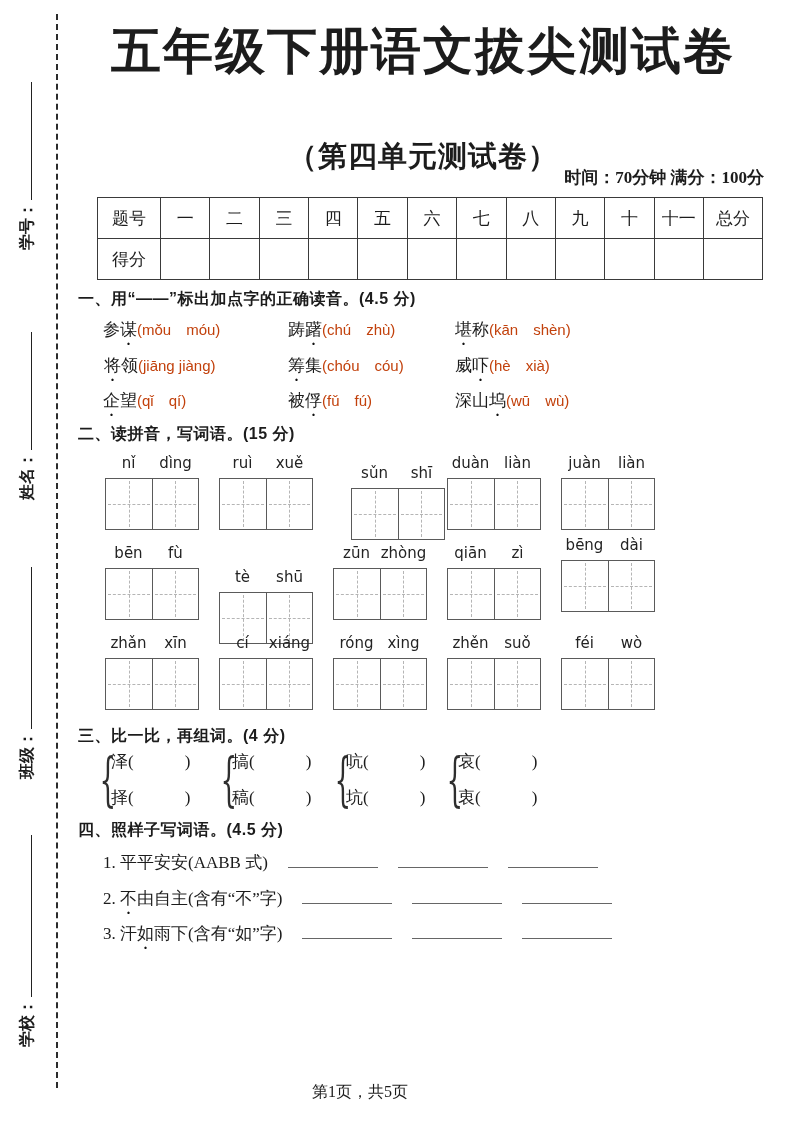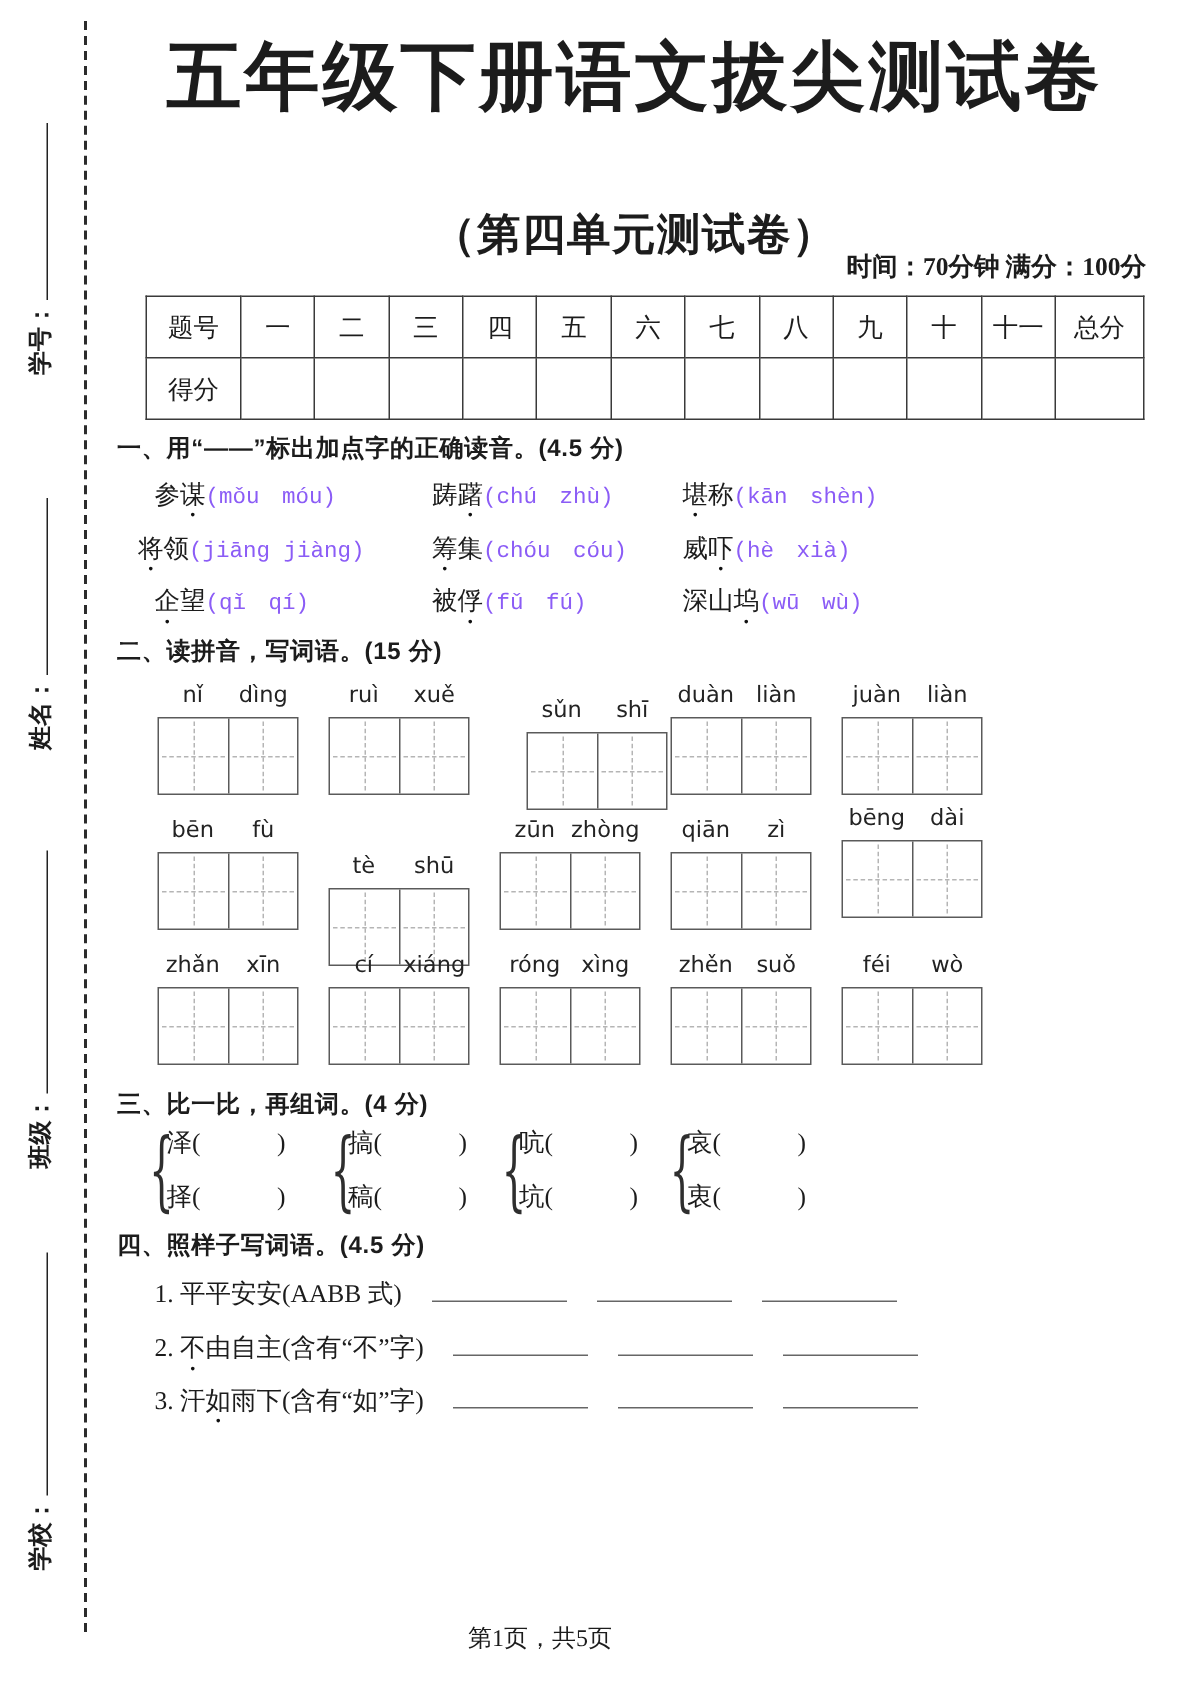--- a/index.html
+++ b/index.html
@@ -23,21 +23,21 @@
   
   table.score-table{position:absolute;left:97px;top:197px;width:666px;
         border-collapse:collapse;table-layout:fixed;}
   table.score-table td{border:1.6px solid #3a3a3a;height:40px;text-align:center;
         font-size:17px;padding:0;}
   
   .sec-heading{position:absolute;left:78px;font-size:16px;font-weight:bold;
         font-family:"Liberation Sans","DejaVu Sans",sans-serif;letter-spacing:0.5px;}
   
   .s1-item{position:absolute;font-size:17px;white-space:nowrap;}
-  .s1-item .pron{font-family:Liberation Mono, monospace;font-size:15px;white-space:pre;color:#8b5cf6;}
+  .s1-item .pron{font-family:Liberation Sans, sans-serif;font-size:15px;white-space:pre;color:#c2410c;}
   .dc{position:relative;display:inline-block;}
   .dc.dotted::after{content:"·";position:absolute;left:50%;bottom:-0.78em;
         transform:translateX(-50%);font-weight:bold;font-size:15px;color:#111;}
   
   .py-group{position:absolute;width:94px;}
   .py-row{display:flex;height:22px;margin-bottom:2px;
         font-family:"DejaVu Sans",sans-serif;font-size:15px;color:#232323;}
   .py-row span{flex:1;text-align:center;}
   .pybox{display:flex;border:1.6px solid #5a5a5a;height:52px;box-sizing:border-box;background:#fff;}
   .pycell{flex:1;position:relative;}
@@ -107,21 +107,21 @@
           <td></td>
         </tr>
       </tbody>
   </table>
 
   <div class="sec-heading" style="top:289px">一、用“——”标出加点字的正确读音。(4.5 分)</div>
   <div id="s1-items">
       <div class="s1-item" style="top: 318px; left: 103px;"><span><span class="dc">参</span><span class="dc dotted">谋</span></span><span class="pron">(mǒu　móu)</span></div>
       <div class="s1-item" style="top: 318px; left: 288px;"><span><span class="dc">踌</span><span class="dc dotted">躇</span></span><span class="pron">(chú　zhù)</span></div>
       <div class="s1-item" style="top: 318px; left: 455px;"><span><span class="dc dotted">堪</span><span class="dc">称</span></span><span class="pron">(kān　shèn)</span></div>
-      <div class="s1-item" style="top: 354px; left: 92px;"><span><span class="dc dotted">将</span><span class="dc">领</span></span><span class="pron">(jiāng jiàng)</span></div>
+      <div class="s1-item" style="top: 354px; left: 104px;"><span><span class="dc dotted">将</span><span class="dc">领</span></span><span class="pron">(jiāng jiàng)</span></div>
       <div class="s1-item" style="top: 354px; left: 288px;"><span><span class="dc dotted">筹</span><span class="dc">集</span></span><span class="pron">(chóu　cóu)</span></div>
       <div class="s1-item" style="top: 354px; left: 455px;"><span><span class="dc">威</span><span class="dc dotted">吓</span></span><span class="pron">(hè　xià)</span></div>
       <div class="s1-item" style="top: 389px; left: 103px;"><span><span class="dc dotted">企</span><span class="dc">望</span></span><span class="pron">(qǐ　qí)</span></div>
       <div class="s1-item" style="top: 389px; left: 288px;"><span><span class="dc">被</span><span class="dc dotted">俘</span></span><span class="pron">(fǔ　fú)</span></div>
       <div class="s1-item" style="top: 389px; left: 455px;"><span><span class="dc">深</span><span class="dc">山</span><span class="dc dotted">坞</span></span><span class="pron">(wū　wù)</span></div>
     </div>
 
   <div class="sec-heading" style="top:424px">二、读拼音，写词语。(15 分)</div>
   <div id="s2-rows">
       <div class="py-group" style="top: 454px; left: 105px;">

